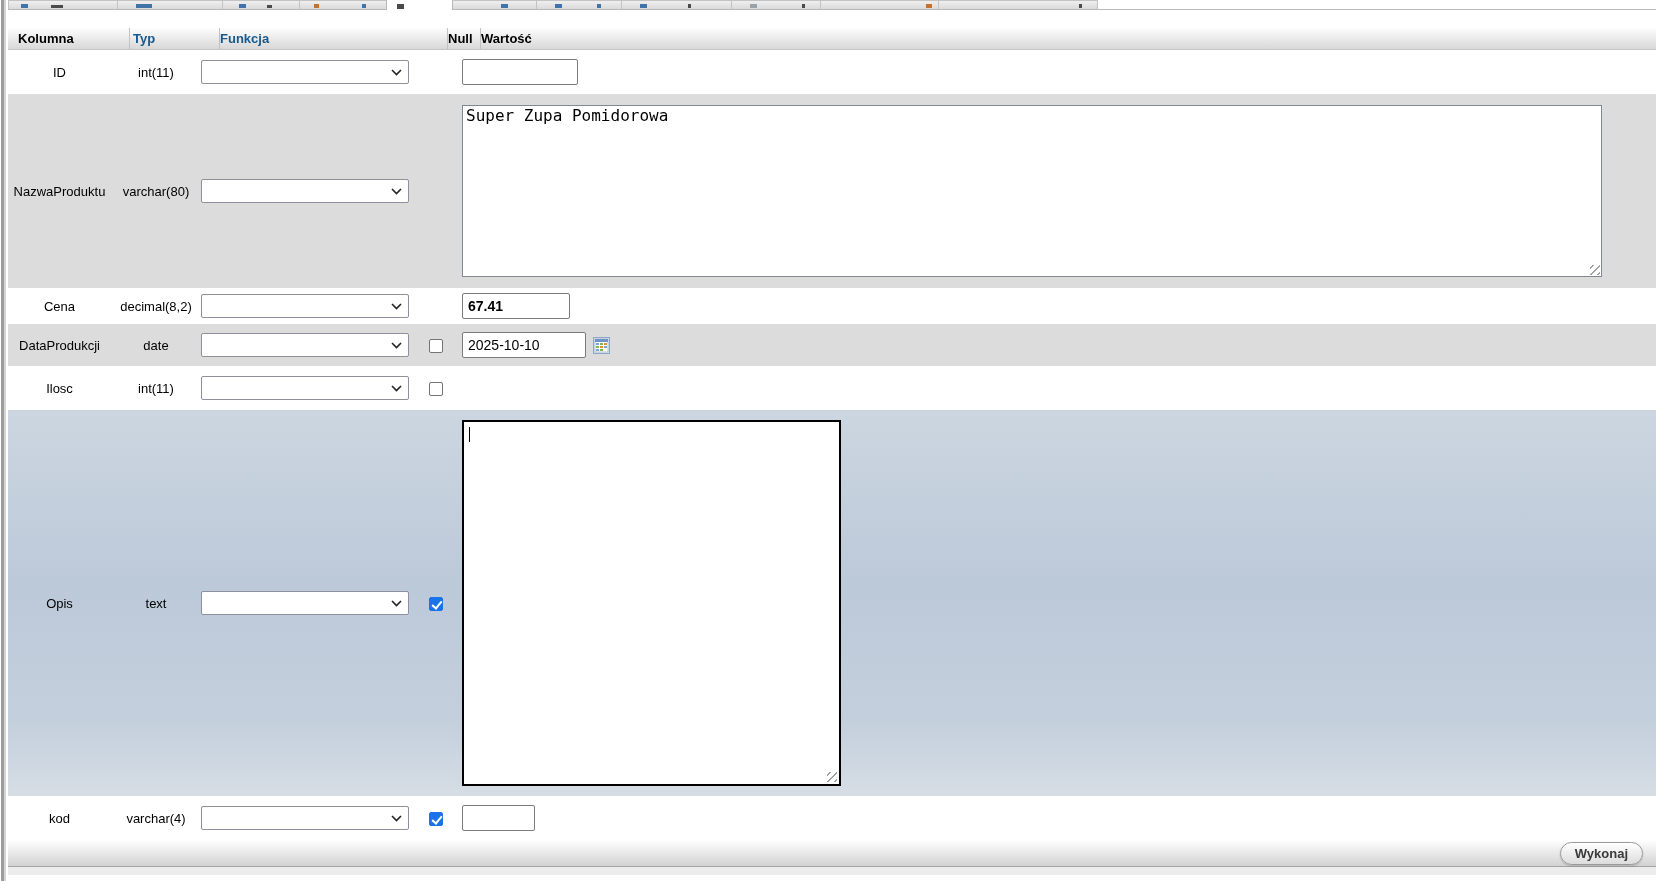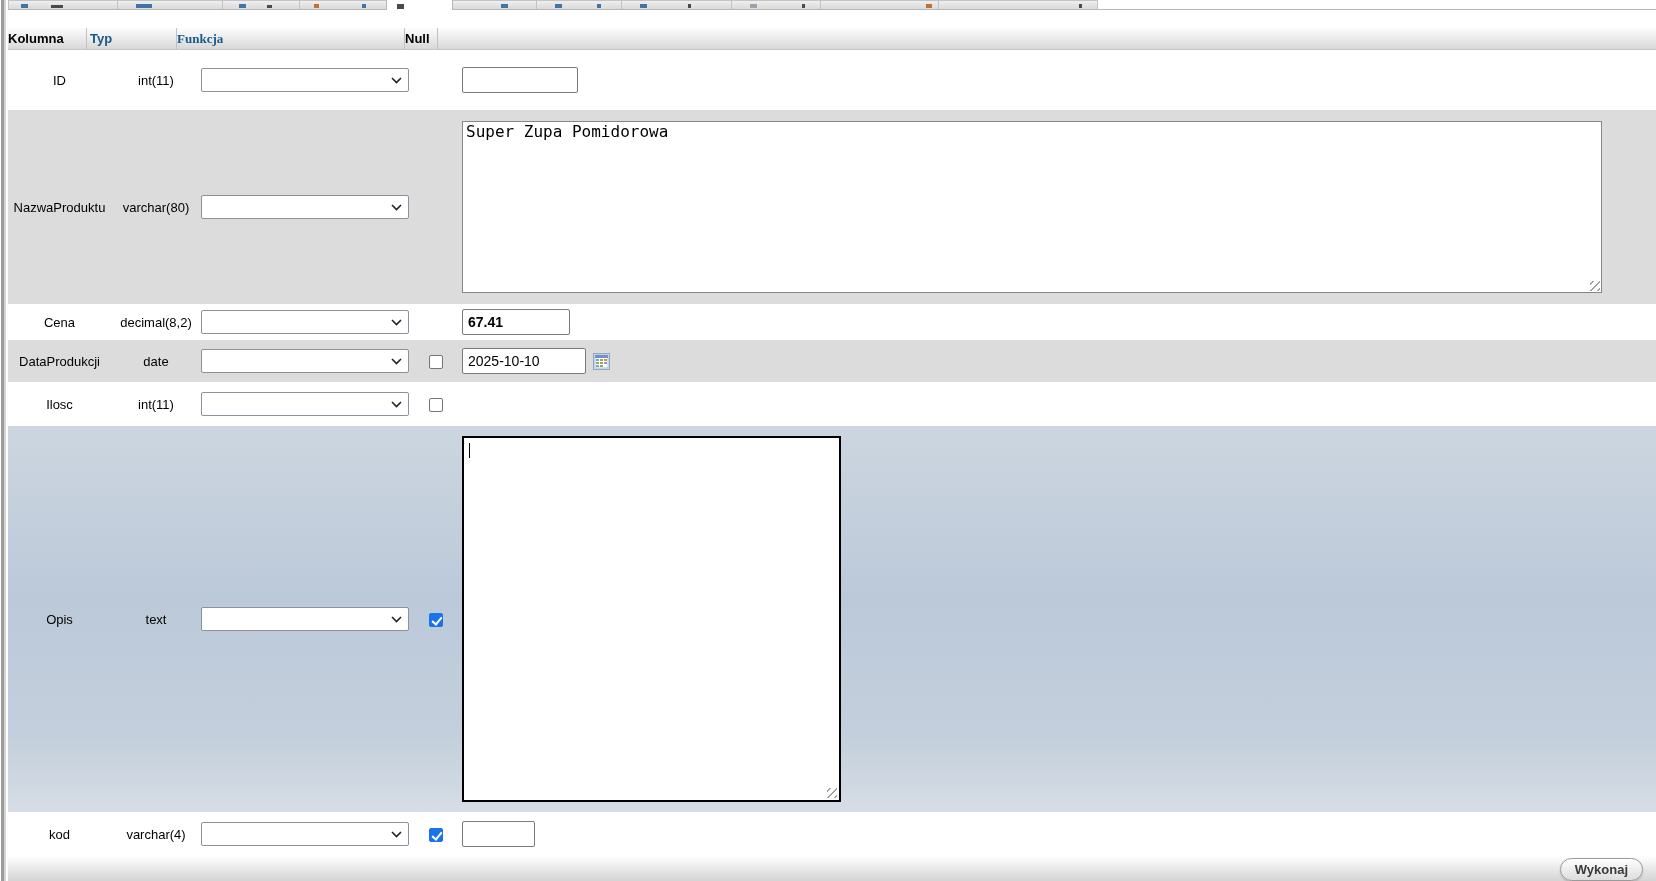--- a/index.html
+++ b/index.html
@@ -19,23 +19,23 @@
     border:1px solid #c3c3c3; border-bottom:none; margin-right:-1px; }
   .tab.active { background:#fff; height:11px; margin-bottom:-1px; z-index:2; border-color:#b9b9b9; }
   .frag { position:absolute; bottom:1px; height:4px; width:7px; }
   .fb { background:#4273a8; } .fo { background:#c4712f; } .fd { background:#4a4a4a; } .fg { background:#97a2ab; }
   .gap-row { height:18px; background:#fff; }
 
   
   .thead { height:22px; display:flex; align-items:center;
     background:linear-gradient(#fdfdfd,#d8d8d8); border-bottom:1px solid #c6c6c6; font-weight:bold; }
   .thead .hc { height:100%; display:flex; align-items:center; border-right:1px solid #c2c2c2; }
-  .hc.h-col { width:79px; padding-left:0; }
+  .hc.h-col { width:122px; padding-left:10px; }
   .hc.h-typ { width:90px; padding-left:3px; }
-  .hc.h-fn  { width:228px; padding-left:0;font-family:Liberation Serif, serif; }
+  .hc.h-fn  { width:228px; padding-left:0; }
   .hc.h-null{ width:33px; padding-left:0; }
   .hc.h-val { flex:1; padding-left:0; border-right:none; }
   .hlink { color:#19598a; text-decoration:none; cursor:pointer; }
 
   .row { display:flex; align-items:center; }
   .row.white { background:#fff; }
   .row.gray  { background:#dcdcdc; }
   .row.focusrow { background:linear-gradient(180deg,#ccd6e0 0%,#bcc9d9 45%,#c3cfdc 80%,#d6dde5 100%); }
   .c-col { width:103px; text-align:center; }
   .c-typ { width:90px; text-align:center; }
@@ -141,23 +141,26 @@
         </div>
       <div class="hc h-typ">
           <a class="hlink">Typ</a>
         </div>
       <div class="hc h-fn">
           <a class="hlink">Funkcja</a>
         </div>
       <div class="hc h-null">
           <span>Null</span>
         </div>
-    </div>
-
-    <div class="row white" style="height:60px">
+      <div class="hc h-val">
+          <span>Wartość</span>
+        </div>
+    </div>
+
+    <div class="row white" style="height:44px">
       <div class="c-col">ID</div>
       <div class="c-typ">int(11)</div>
       <div class="c-fn">
           <div class="selwrap"><select><option></option></select><svg width="11" height="7" viewBox="0 0 11 7">
               <path d="M1 1 L5.5 5.5 L10 1" fill="none" stroke="#222" stroke-width="1.6"></path>
             </svg></div>
         </div>
       <div class="c-null"></div>
       <div class="c-val">
           <input class="tin" style="width: 116px;" value="">

